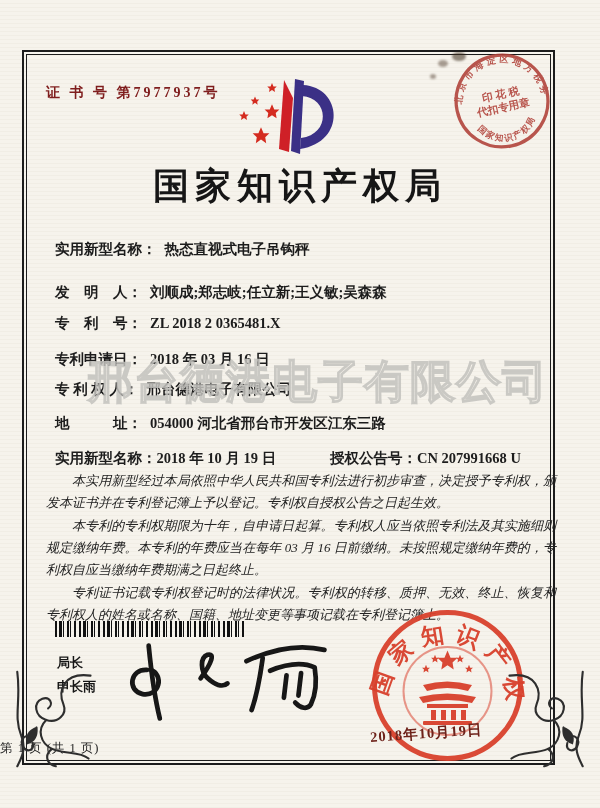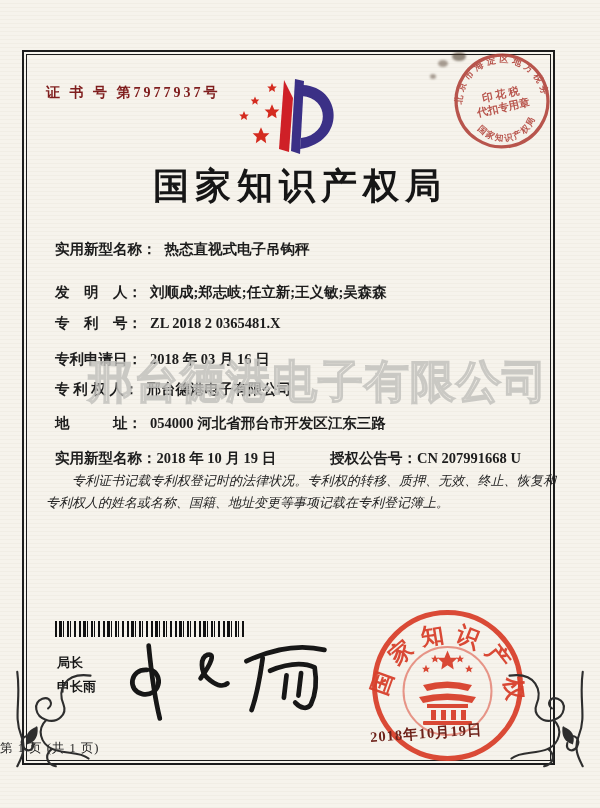--- a/index.html
+++ b/index.html
@@ -149,20 +149,22 @@
     <span class="lbl">实用新型名称：</span><span>2018 年 10 月 19 日</span>
   </span>
   <span class="grant-right">
     <span class="lbl">授权公告号：</span><span>CN 207991668 U</span>
   </span>
 </div>
 
 <div class="watermark">邢台德港电子有限公司</div>
 
 <div class="body-text">
+  <p>本实用新型经过本局依照中华人民共和国专利法进行初步审查，决定授予专利权，颁发本证书并在专利登记簿上予以登记。专利权自授权公告之日起生效。</p>
+  <p>本专利的专利权期限为十年，自申请日起算。专利权人应当依照专利法及其实施细则规定缴纳年费。本专利的年费应当在每年 03 月 16 日前缴纳。未按照规定缴纳年费的，专利权自应当缴纳年费期满之日起终止。</p>
   <p>专利证书记载专利权登记时的法律状况。专利权的转移、质押、无效、终止、恢复和专利权人的姓名或名称、国籍、地址变更等事项记载在专利登记簿上。</p>
 </div>
 
 <div class="barcode"></div>
 
 <div class="signer">
   <div>局长</div>
   <div>申长雨</div>
 </div>
 

